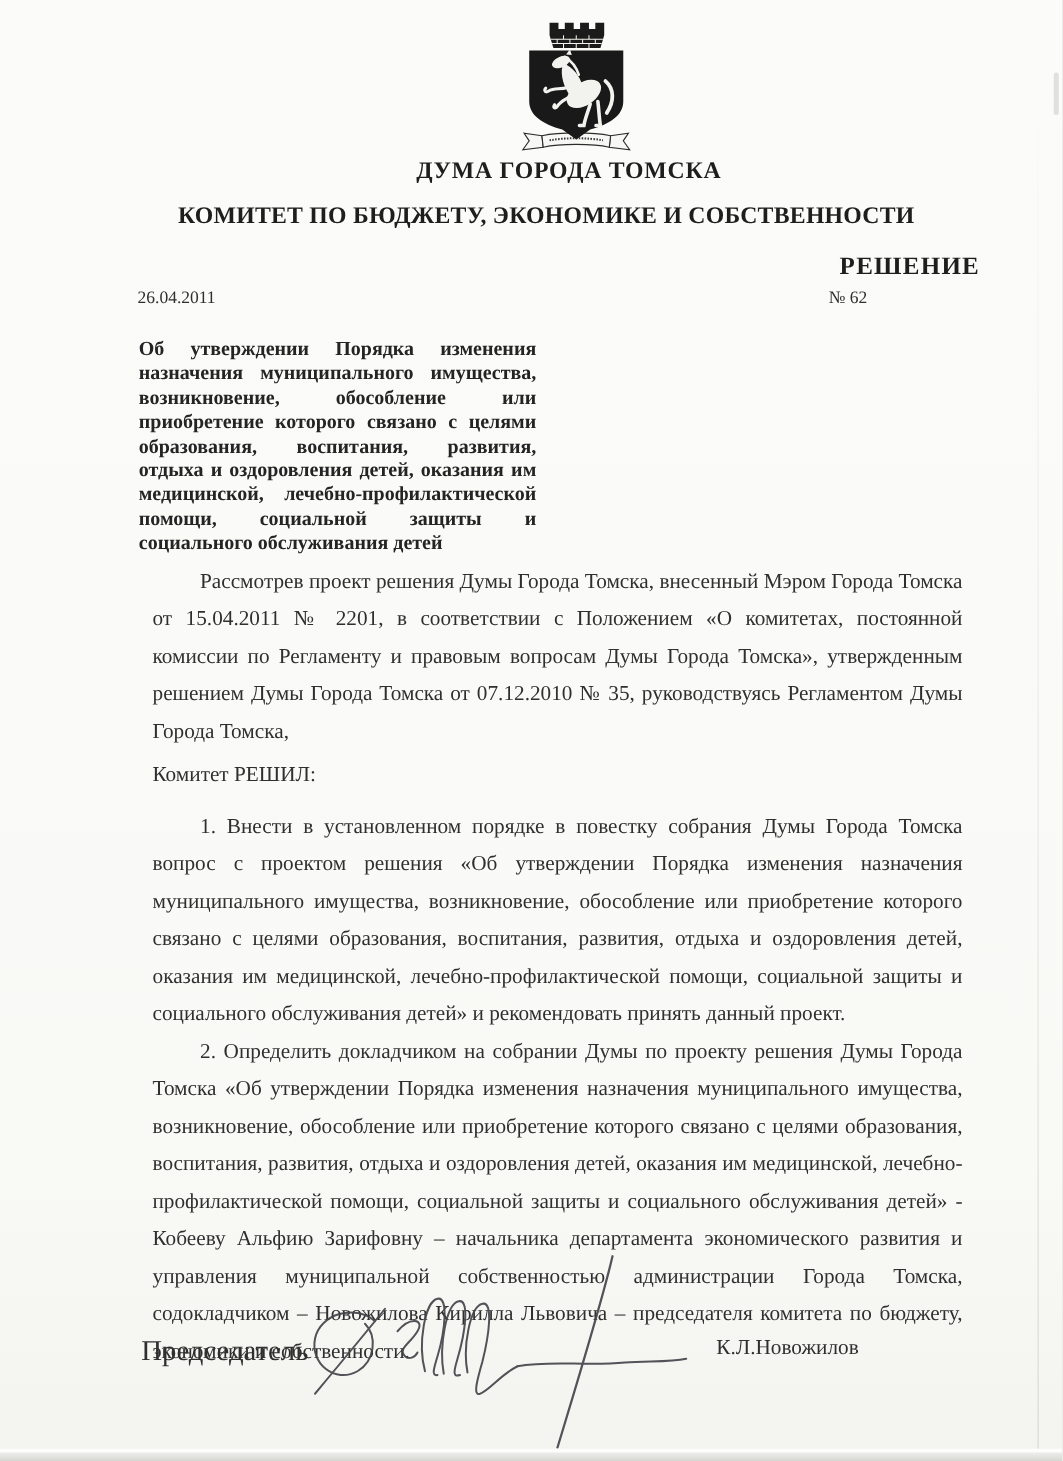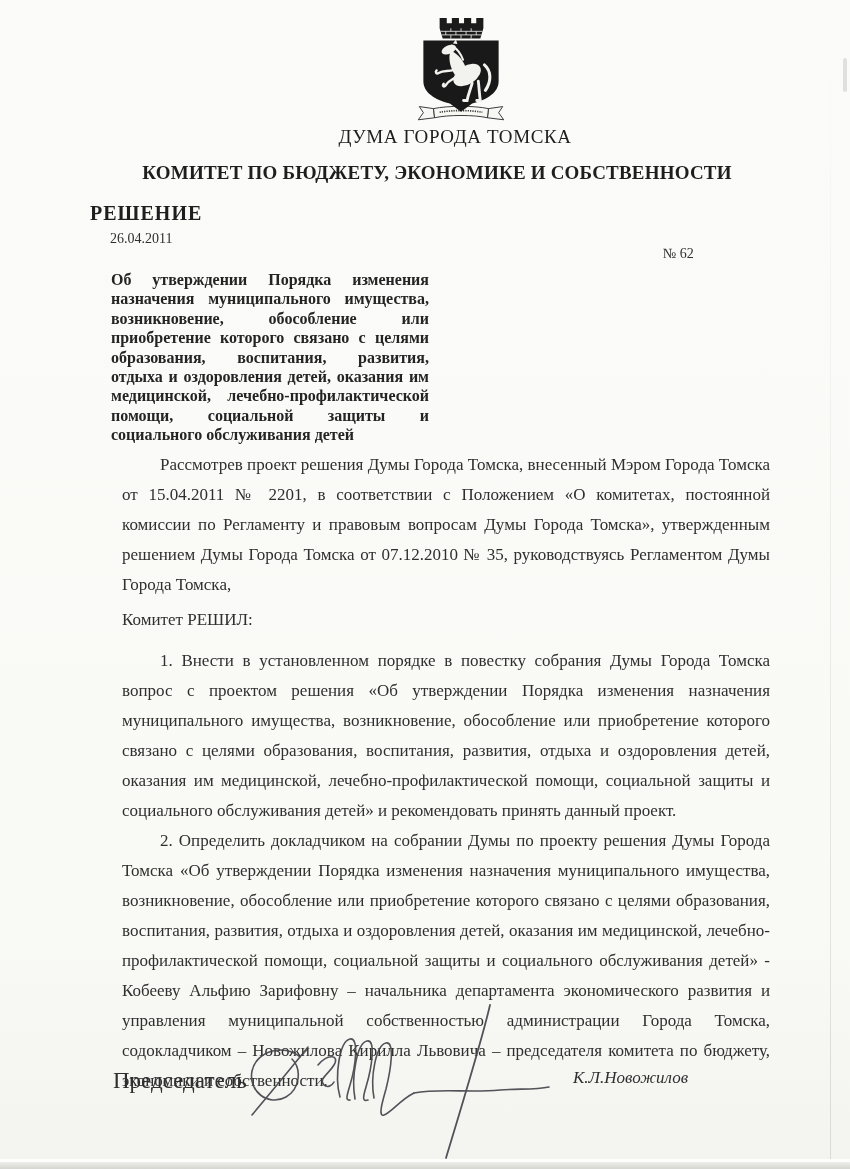--- a/index.html
+++ b/index.html
@@ -4,44 +4,44 @@
 <style>
   html,body{margin:0;padding:0;background:#e7e7e4;}
   .page{
     position:relative;width:850px;height:1169px;margin:0 auto;overflow:hidden;
     background:linear-gradient(180deg,#fbfbf9 0%,#f9f9f6 80%,#f3f3f0 100%);
     font-family:"Liberation Serif","DejaVu Serif",serif;color:#2f2f2f;
   }
   .emblem{position:absolute;left:405px;top:12px;width:112px;height:120px;}
   .org{
     position:absolute;left:113px;top:126px;width:684px;text-align:center;
-    font-weight:normal;font-size:19px;letter-spacing:.6px;color:#1e1e1e;
+    font-weight:bold;font-size:19px;letter-spacing:.6px;color:#1e1e1e;
   }
   .committee{
     position:absolute;left:90px;top:162px;width:694px;text-align:center;
     font-weight:bold;font-size:19px;letter-spacing:.2px;color:#1e1e1e;
   }
   .doctype{
-    position:absolute;left:90px;top:202px;width:694px;text-align:left;
+    position:absolute;left:90px;top:202px;width:694px;text-align:right;
     font-weight:bold;font-size:20px;letter-spacing:1px;color:#1e1e1e;
   }
   .daterow{position:absolute;left:110px;top:231px;width:648px;font-size:14px;}
-  .docnum{position:absolute;left:553px;top:15px;}
+  .docnum{position:absolute;left:553px;top:0;}
   .subject{
     position:absolute;left:111px;top:270px;width:318px;
     font-weight:bold;font-size:16px;line-height:19.4px;text-align:justify;color:#242424;
   }
   .bodytext{
     position:absolute;left:122px;top:450px;width:648px;
     font-size:17px;line-height:30px;text-align:justify;
   }
   .para{text-indent:38px;margin:0;}
   .resolved{text-align:left;text-indent:0;margin:5px 0 11px 0;}
   .sig-title{position:absolute;left:113px;top:1068px;font-size:23px;}
-  .sig-name{position:absolute;left:573px;top:1068px;font-size:17px;font-style:italic;}
+  .sig-name{position:absolute;left:573px;top:1068px;font-size:17px;}
   .signature-svg{position:absolute;left:200px;top:985px;width:370px;height:185px;}
   
   .bottom-line{position:absolute;left:0;bottom:7px;width:100%;height:3px;background:#fdfdfc;}
   .bottom-band{position:absolute;left:0;bottom:0;width:100%;height:7px;
     background:linear-gradient(180deg,#eeeeeb,#d5d5d2);}
   .right-edge{position:absolute;left:830px;top:40px;bottom:8px;width:1px;
     background:linear-gradient(180deg,rgba(221,221,216,0),rgba(210,210,205,.75));}
   .edge-tick{position:absolute;left:843px;top:58px;width:4px;height:34px;
     background:#d9d9d5;border-radius:2px;opacity:.8;}
 </style>

